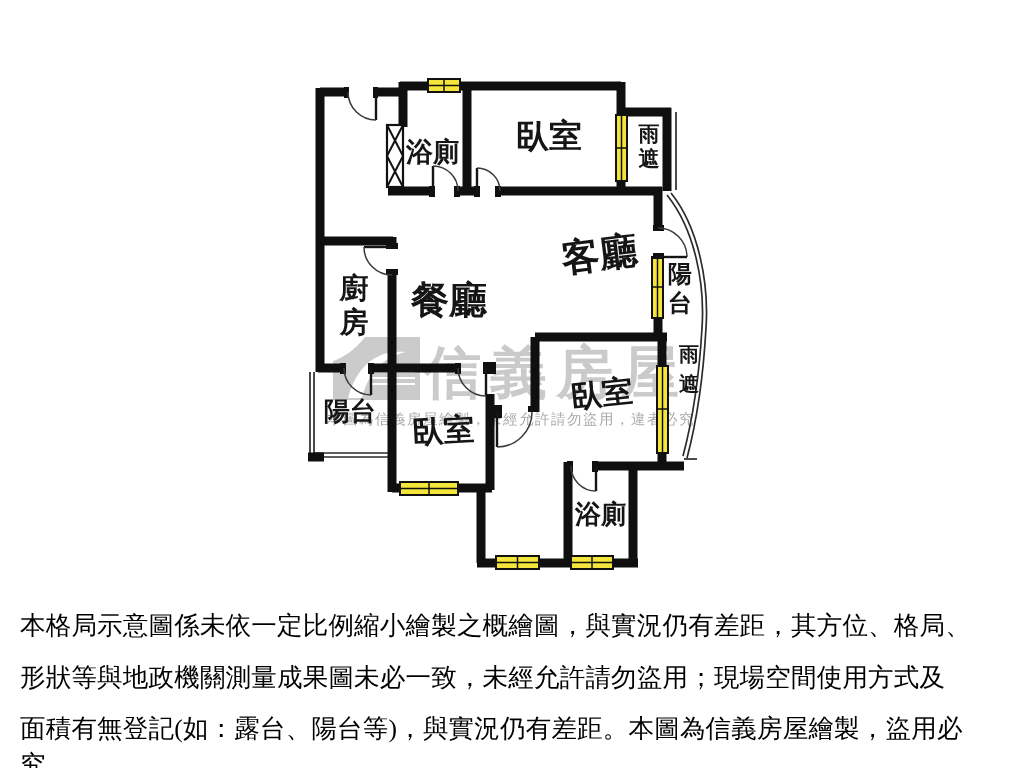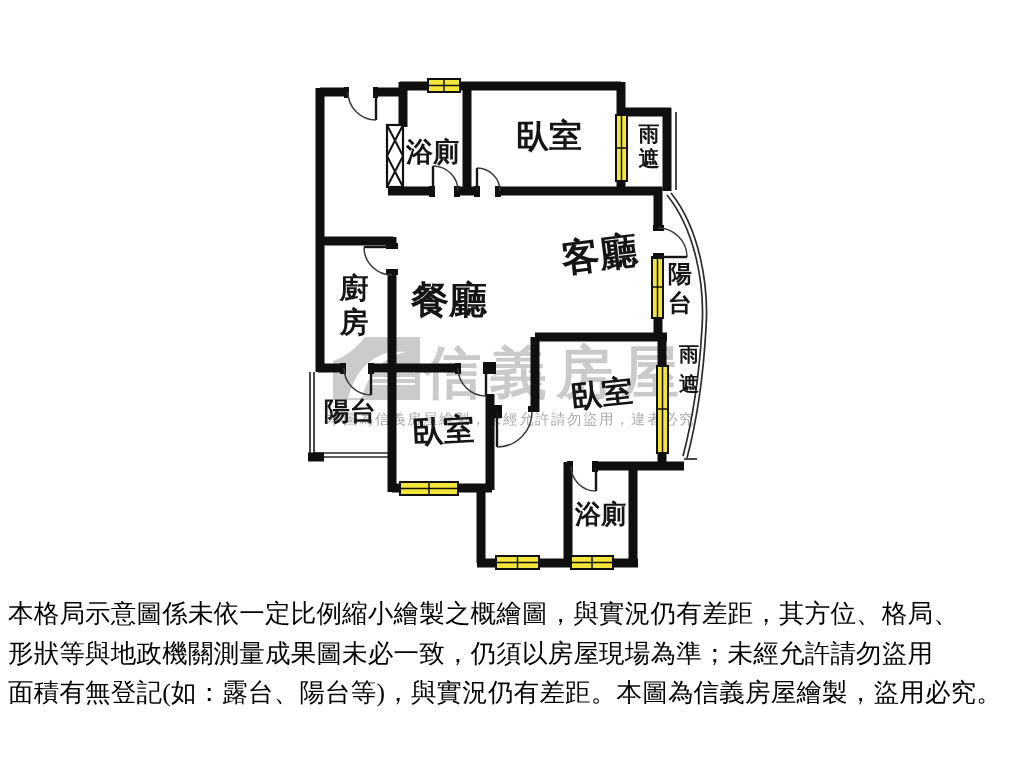--- a/index.html
+++ b/index.html
@@ -26,21 +26,21 @@
   }
   .wm-notice{
     fill:var(--watermark,#9a9a9a);opacity:.85;font-size:14.5px;letter-spacing:1.5px;
     font-family:"Liberation Sans","DejaVu Sans",sans-serif;
   }
   .disclaimer{
     position:absolute;left:4px;top:592px;width:1018px;
     color:#000;font-size:25.5px;line-height:35.5px;letter-spacing:0.2px;
     font-family:"Liberation Serif","DejaVu Serif",serif;
   }
-  .disclaimer p{margin:4px;}
+  .disclaimer p{margin:16px;}
 </style>
 </head>
 <body>
 
 <div class="stage">
   <svg width="1024" height="768" viewBox="0 0 1024 768">
 
     <g>
       <g class="wm-logo">
         <rect x="333" y="337" width="87" height="63" fill="#a6a6a6"></rect>
@@ -209,16 +209,16 @@
       <text class="rlabel" x="444" y="441" font-size="31" text-anchor="middle" transform="rotate(-3 444 441)">臥室</text>
       <text class="rlabel" x="603" y="404" font-size="31" text-anchor="middle" transform="rotate(-6 603 404)">臥室</text>
       <text class="rlabel" x="689" y="361" font-size="20" text-anchor="middle">雨</text>
       <text class="rlabel" x="689" y="391" font-size="20" text-anchor="middle">遮</text>
       <text class="rlabel" x="601" y="523" font-size="26" text-anchor="middle">浴廁</text>
     </g>
   </svg>
 
   <div class="disclaimer">
     <p>本格局示意圖係未依一定比例縮小繪製之概繪圖，與實況仍有差距，其方位、格局、</p>
-    <p>形狀等與地政機關測量成果圖未必一致，仍須以房屋現場為準；未經允許請勿盜用</p>
+    <p>形狀等與地政機關測量成果圖未必一致，未經允許請勿盜用；現場空間使用方式及</p>
     <p>面積有無登記(如：露台、陽台等)，與實況仍有差距。本圖為信義房屋繪製，盜用必究。</p>
   </div>
 </div>
 
 </body></html>

